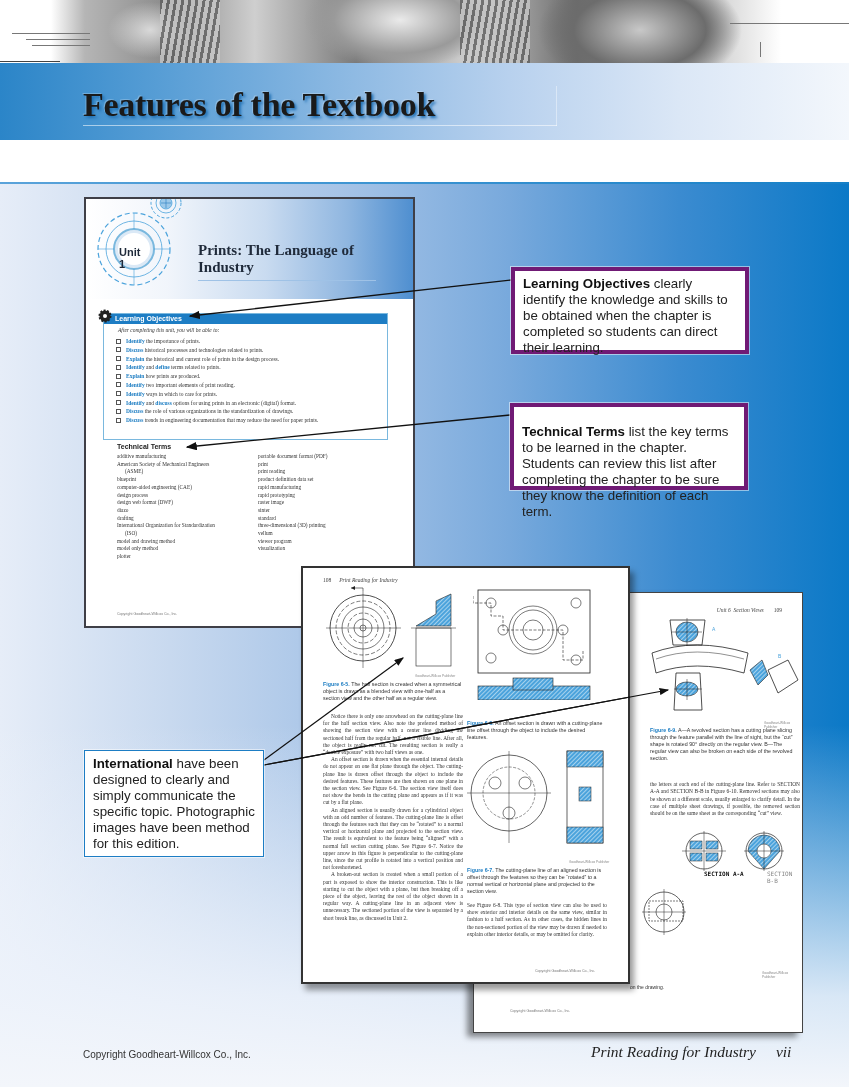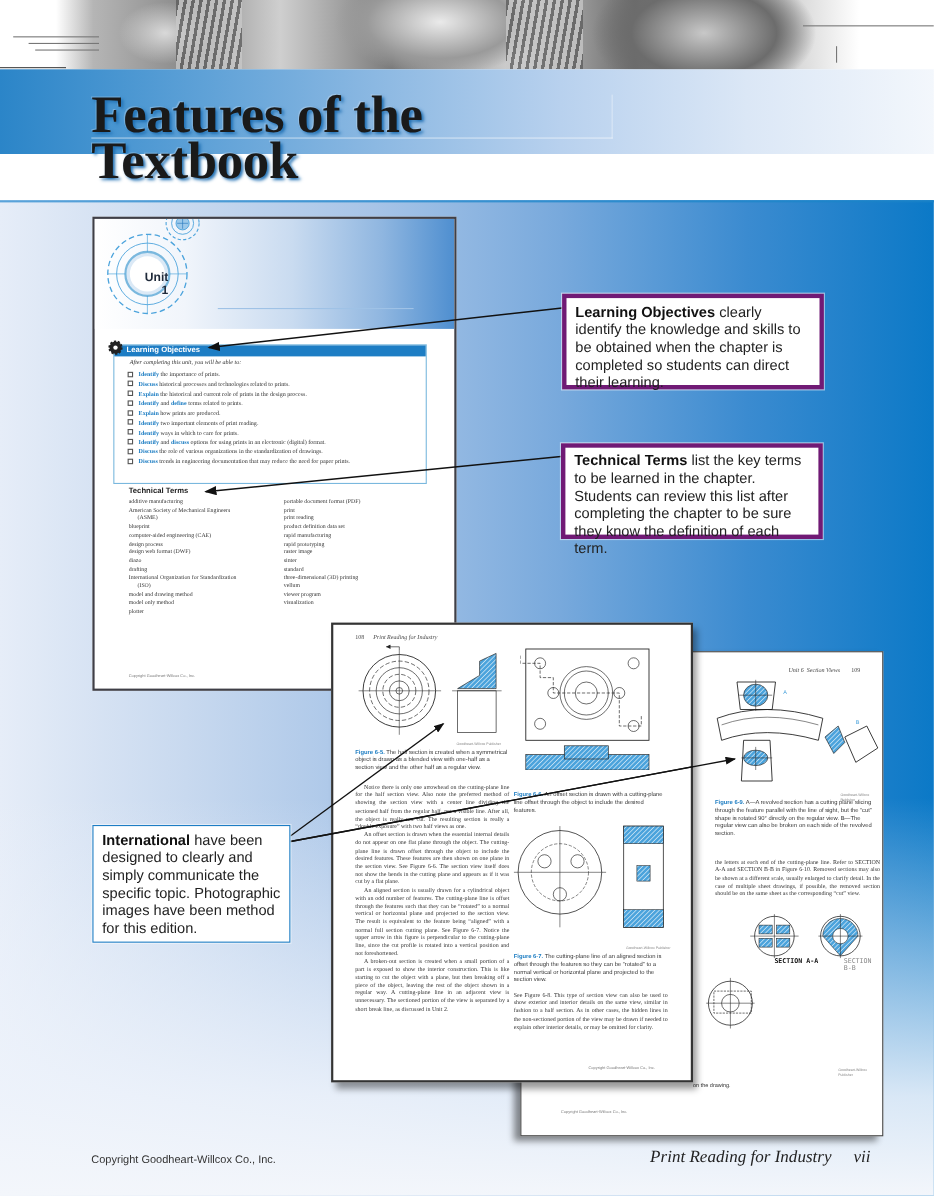--- a/index.html
+++ b/index.html
@@ -23,21 +23,21 @@
   }
   .dim-line { position: absolute; height: 1px; background: #777; }
 
   
   .title-band {
     position: absolute; left: 0; top: 63px; width: 849px; height: 77px;
     background: linear-gradient(90deg, #2b85c8 0%, #5a9fd6 20%, #8bb8e2 40%, #b8d1ee 60%, #dbe7f6 80%, #f3f7fc 100%);
   }
   .page-heading {
     position: absolute; left: 83px; top: 84px; width: 474px; height: 42px;
-    font-family: "Liberation Serif", serif; font-weight: bold; font-size: 48px;
+    font-family: "Liberation Serif", serif; font-weight: bold; font-size: 34px;
     color: #1a1a1a; letter-spacing: -0.3px; line-height: 42px;
     text-shadow: 2px 2px 3px #1f6fb3, -1px -1px 0 rgba(255,255,255,.25);
   }
   .heading-rule {
     position: absolute; left: 83px; top: 125px; width: 474px; height: 1px;
     background: rgba(255,255,255,.55);
   }
   .heading-rule-v {
     position: absolute; left: 556px; top: 86px; width: 1px; height: 40px;
     background: rgba(255,255,255,.4);
@@ -66,21 +66,21 @@
     background: linear-gradient(90deg, #ffffff 0%, #f1f5fb 25%, #c9dbf0 55%, #8fb6e0 80%, #4f8fd0 100%);
   }
   .gear-big {
     position: absolute; left: 8px; top: 10px; width: 80px; height: 80px;
   }
   .gear-small {
     position: absolute; left: 60px; top: -16px; width: 40px; height: 40px;
   }
   .unit-badge {
     position: absolute; left: 33px; top: 42px; width: 34px; height: 34px;
-    text-align: right; font-family: "Liberation Sans", sans-serif; font-weight: bold;
+    text-align: left; font-family: "Liberation Sans", sans-serif; font-weight: bold;
     font-size: 11px; line-height: 12px; color: #1f2a3a; padding-top: 5px;
   }
   .unit-title {
     position: absolute; left: 112px; top: 43px; width: 200px;
     font-family: "Liberation Serif", serif; font-weight: bold; font-size: 15px;
     line-height: 17px; color: #1f2a3a;
   }
   .unit-title-rule {
     position: absolute; left: 112px; top: 81px; width: 178px; height: 1px;
     background: #9fc2e6;
@@ -126,21 +126,21 @@
   }
 
   
   .callout {
     position: absolute; background: #ffffff; border: 4px solid #701a75;
     font-family: "Liberation Sans", sans-serif; font-size: 13.3px; line-height: 16px; color: #222;
     box-shadow: 0 0 0 1px rgba(255,255,255,.5);
   }
   .callout b { font-weight: bold; color: #111; }
   .callout-lo { left: 511px; top: 267px; width: 238px; height: 87px; padding: 5px 8px; }
-  .callout-tt { left: 510px; top: 403px; width: 238px; height: 87px; padding: 4px 8px; }
+  .callout-tt { left: 510px; top: 403px; width: 238px; height: 87px; padding: 17px 8px; }
   .callout-il { left: 84px; top: 750px; width: 180px; height: 107px; padding: 5px 8px; border: 1px solid #1d7dc4; }
 
   
   .page3 {
     position: absolute; left: 473px; top: 592px; width: 330px; height: 441px;
     background: #ffffff; border: 1px solid #444;
     box-shadow: -6px 4px 6px rgba(0,0,0,.45);
   }
   .page3-header {
     position: absolute; right: 20px; top: 14px; font-family: "Liberation Serif", serif; font-style: italic; font-size: 5.5px; color: #444;
@@ -230,20 +230,24 @@
     <circle cx="40" cy="40" r="20" fill="#dbe9f6" stroke="#7ab8de" stroke-width="2"></circle>
     <circle cx="40" cy="40" r="16" fill="#ffffff"></circle>
     <line x1="40" y1="4" x2="40" y2="20" stroke="#4ba3dc" stroke-width=".6"></line>
     <line x1="40" y1="60" x2="40" y2="76" stroke="#4ba3dc" stroke-width=".6"></line>
     <line x1="4" y1="40" x2="20" y2="40" stroke="#4ba3dc" stroke-width=".6"></line>
     <line x1="60" y1="40" x2="76" y2="40" stroke="#4ba3dc" stroke-width=".6"></line>
   </svg>
   <div class="unit-badge">
     <div>Unit</div>
     <div>1</div>
+  </div>
+  <div class="unit-title">
+    <div>Prints: The Language of</div>
+    <div>Industry</div>
   </div>
   <div class="unit-title-rule"></div>
 
   <div class="lo-box">
     <div class="lo-header">Learning Objectives</div>
     <svg class="lo-gear" viewBox="0 0 14 14">
       <circle cx="7" cy="7" r="5.5" fill="#222" stroke="#222" stroke-width="2" stroke-dasharray="2 1.4"></circle>
       <circle cx="7" cy="7" r="2" fill="#fff"></circle>
     </svg>
     <div class="lo-intro">After completing this unit, you will be able to:</div>

